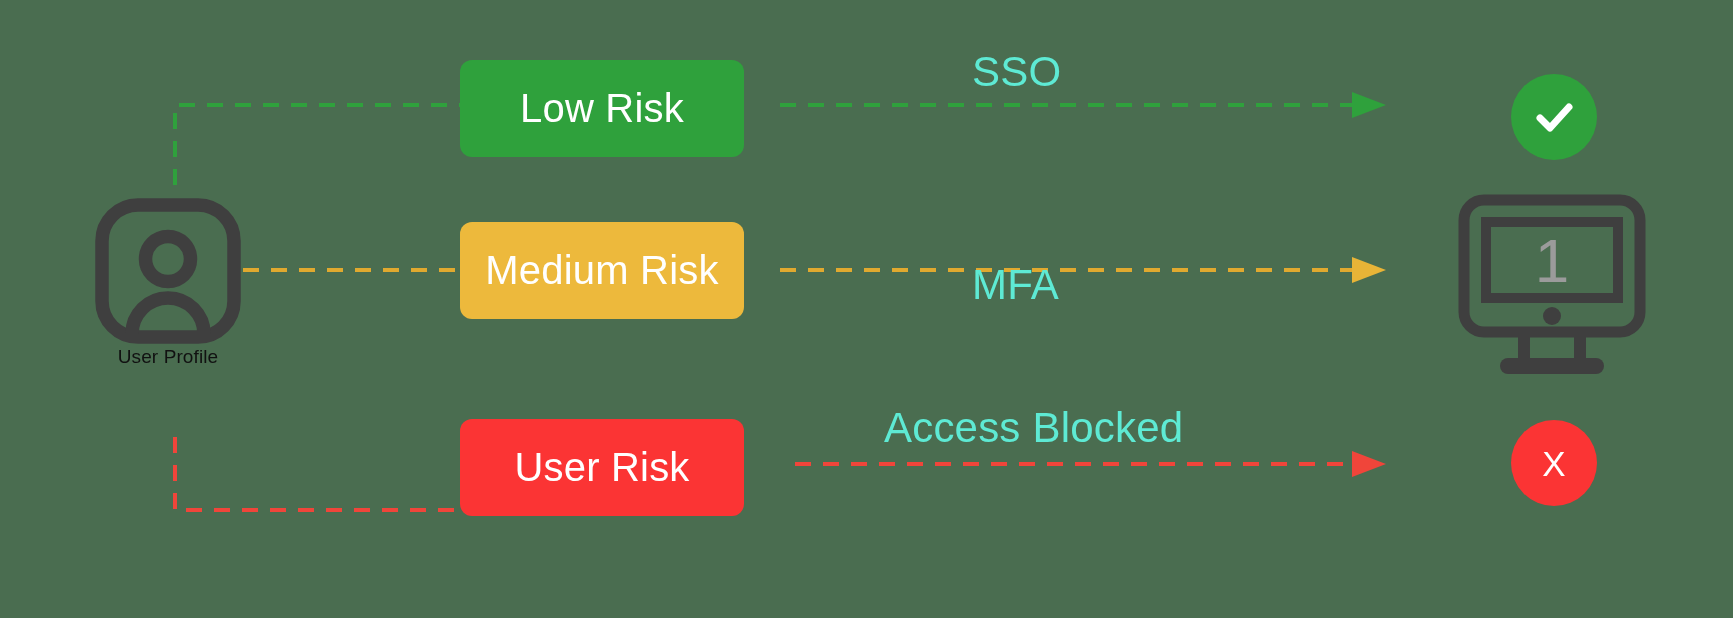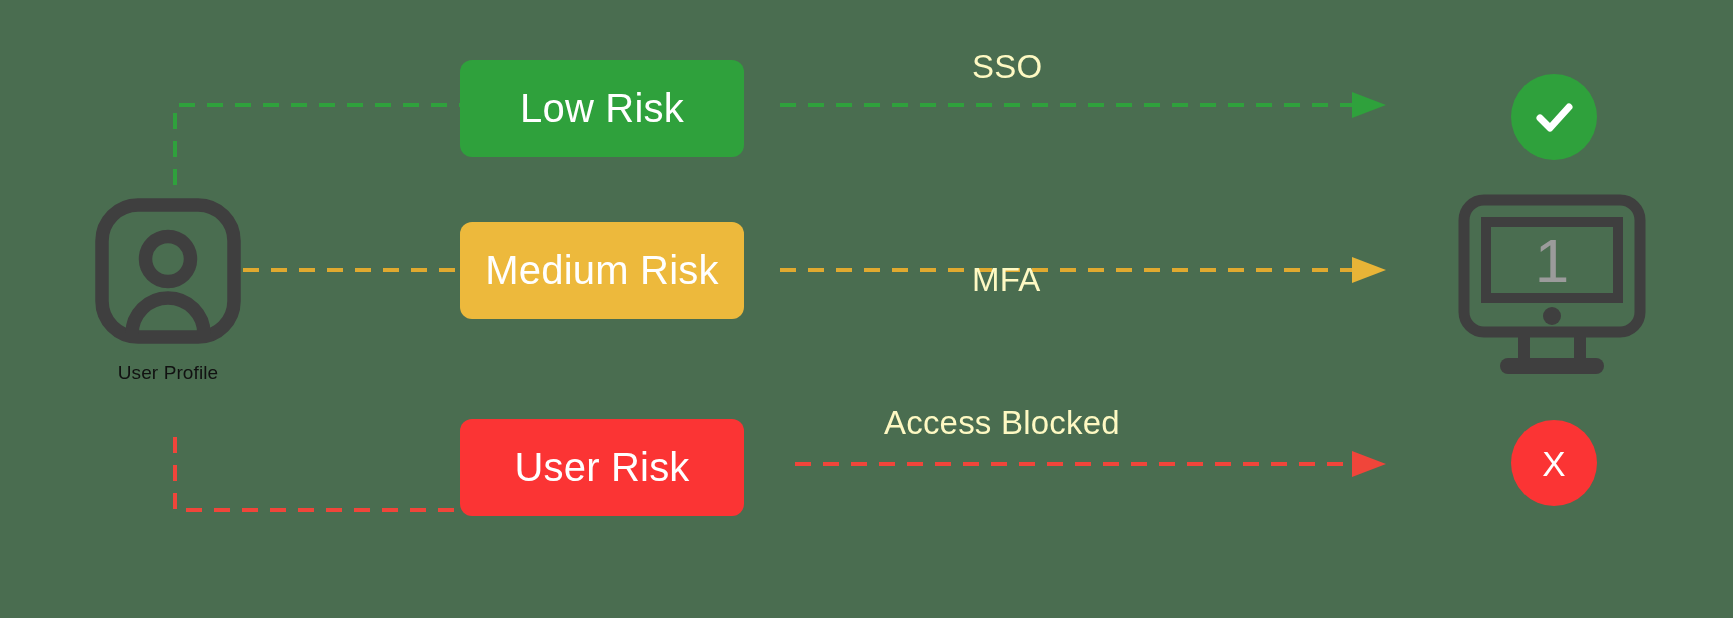--- a/index.html
+++ b/index.html
@@ -29,21 +29,21 @@
     display: block;
     width: 150px;
     height: 150px;
     margin: 0 auto;
   }
   #user-profile .profile-caption {
     text-align: center;
     font-size: 19px;
     color: #111111;
     letter-spacing: 0.1px;
-    margin-top: 16px;
+    margin-top: 0;
     white-space: nowrap;
   }
 
   
   .risk-box {
     position: absolute;
     left: 460px;
     width: 284px;
     height: 97px;
     border-radius: 12px;
@@ -64,22 +64,22 @@
     left: 0;
     top: 0;
     width: 1733px;
     height: 618px;
     pointer-events: none;
   }
 
   
   .outcome-label {
     position: absolute;
-    color: #fef9c3;
-    font-size: 33px;
+    color: #5eead4;
+    font-size: 42px;
     white-space: nowrap;
     letter-spacing: 0.2px;
   }
   #outcome-label-sso     { left: 972px; top: 48px; }
   #outcome-label-mfa     { left: 972px; top: 213px; margin-top: 48px; }
   #outcome-label-blocked { left: 884px; top: 404px; }
 
   
   .result-icon {
     position: absolute;

